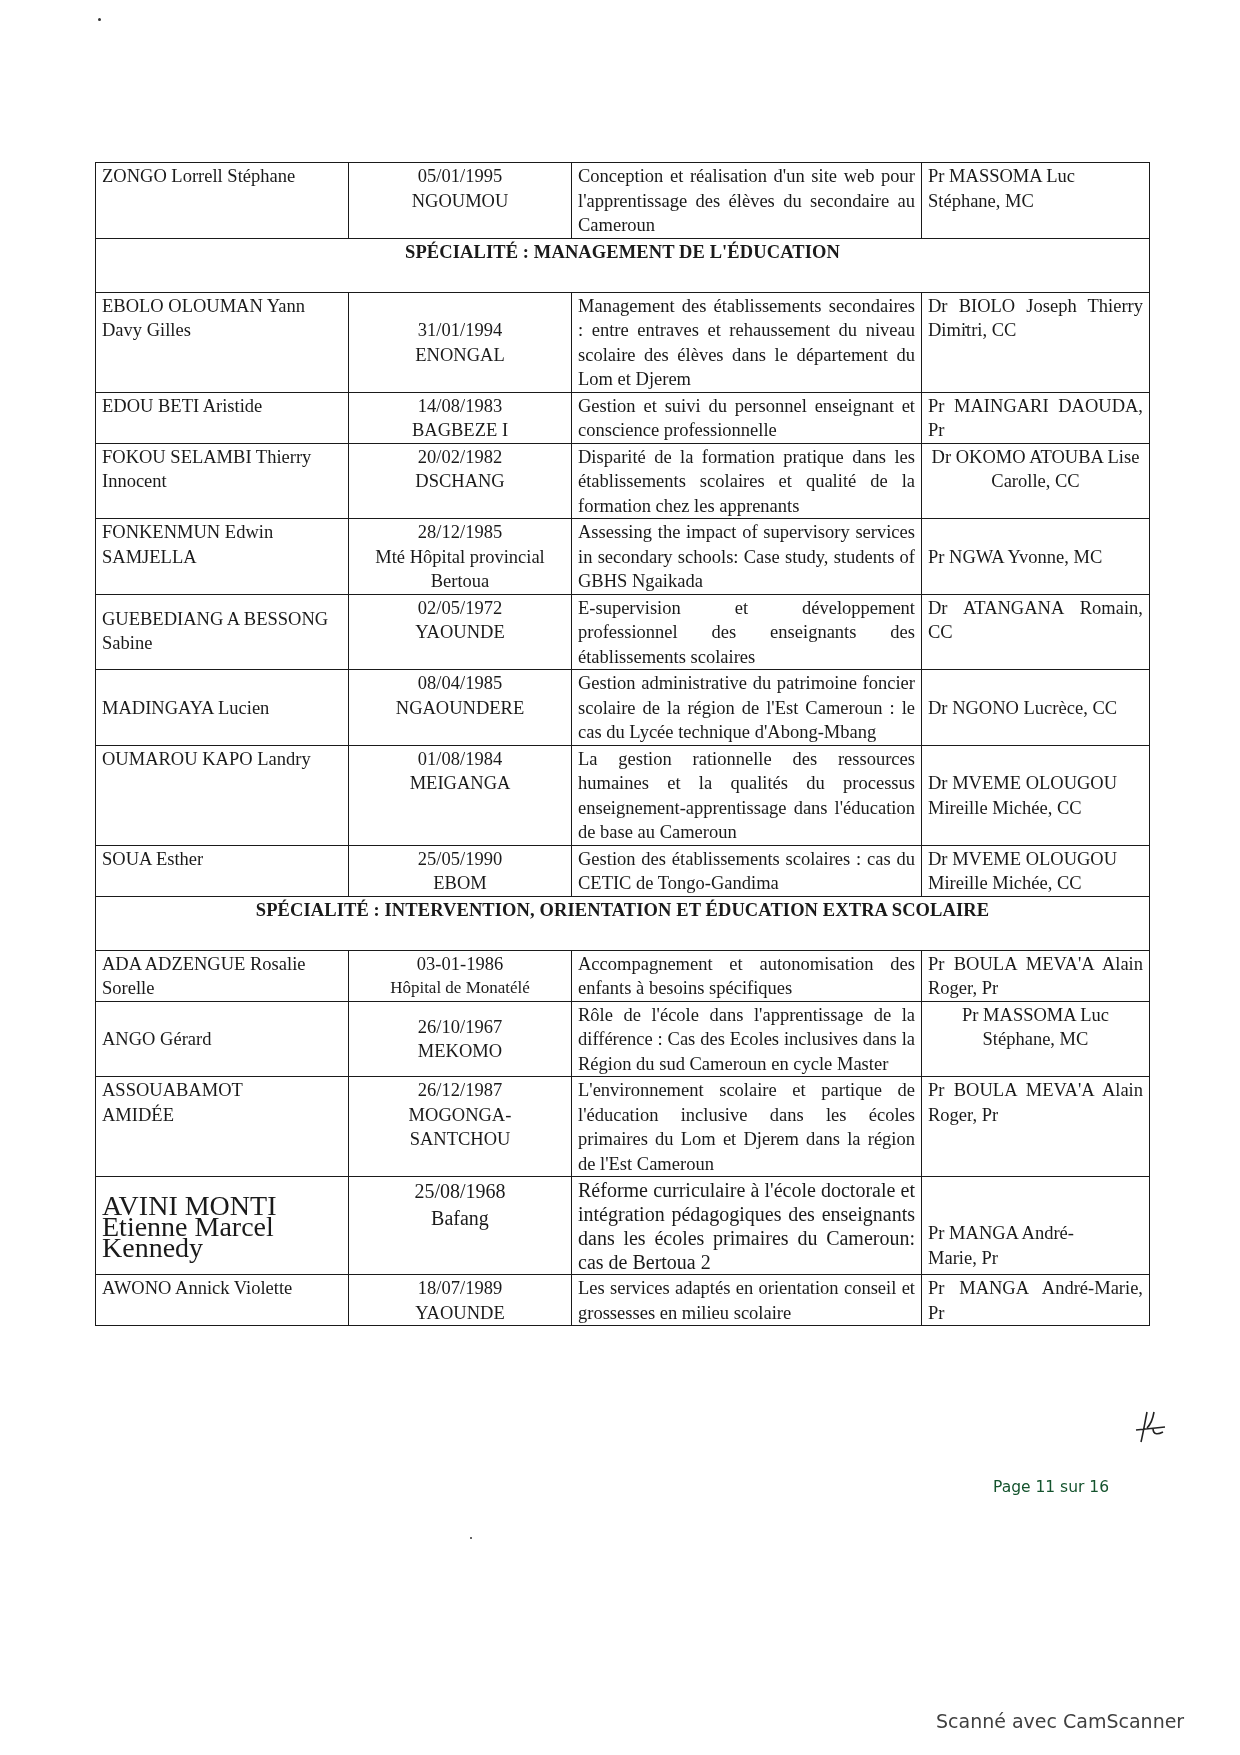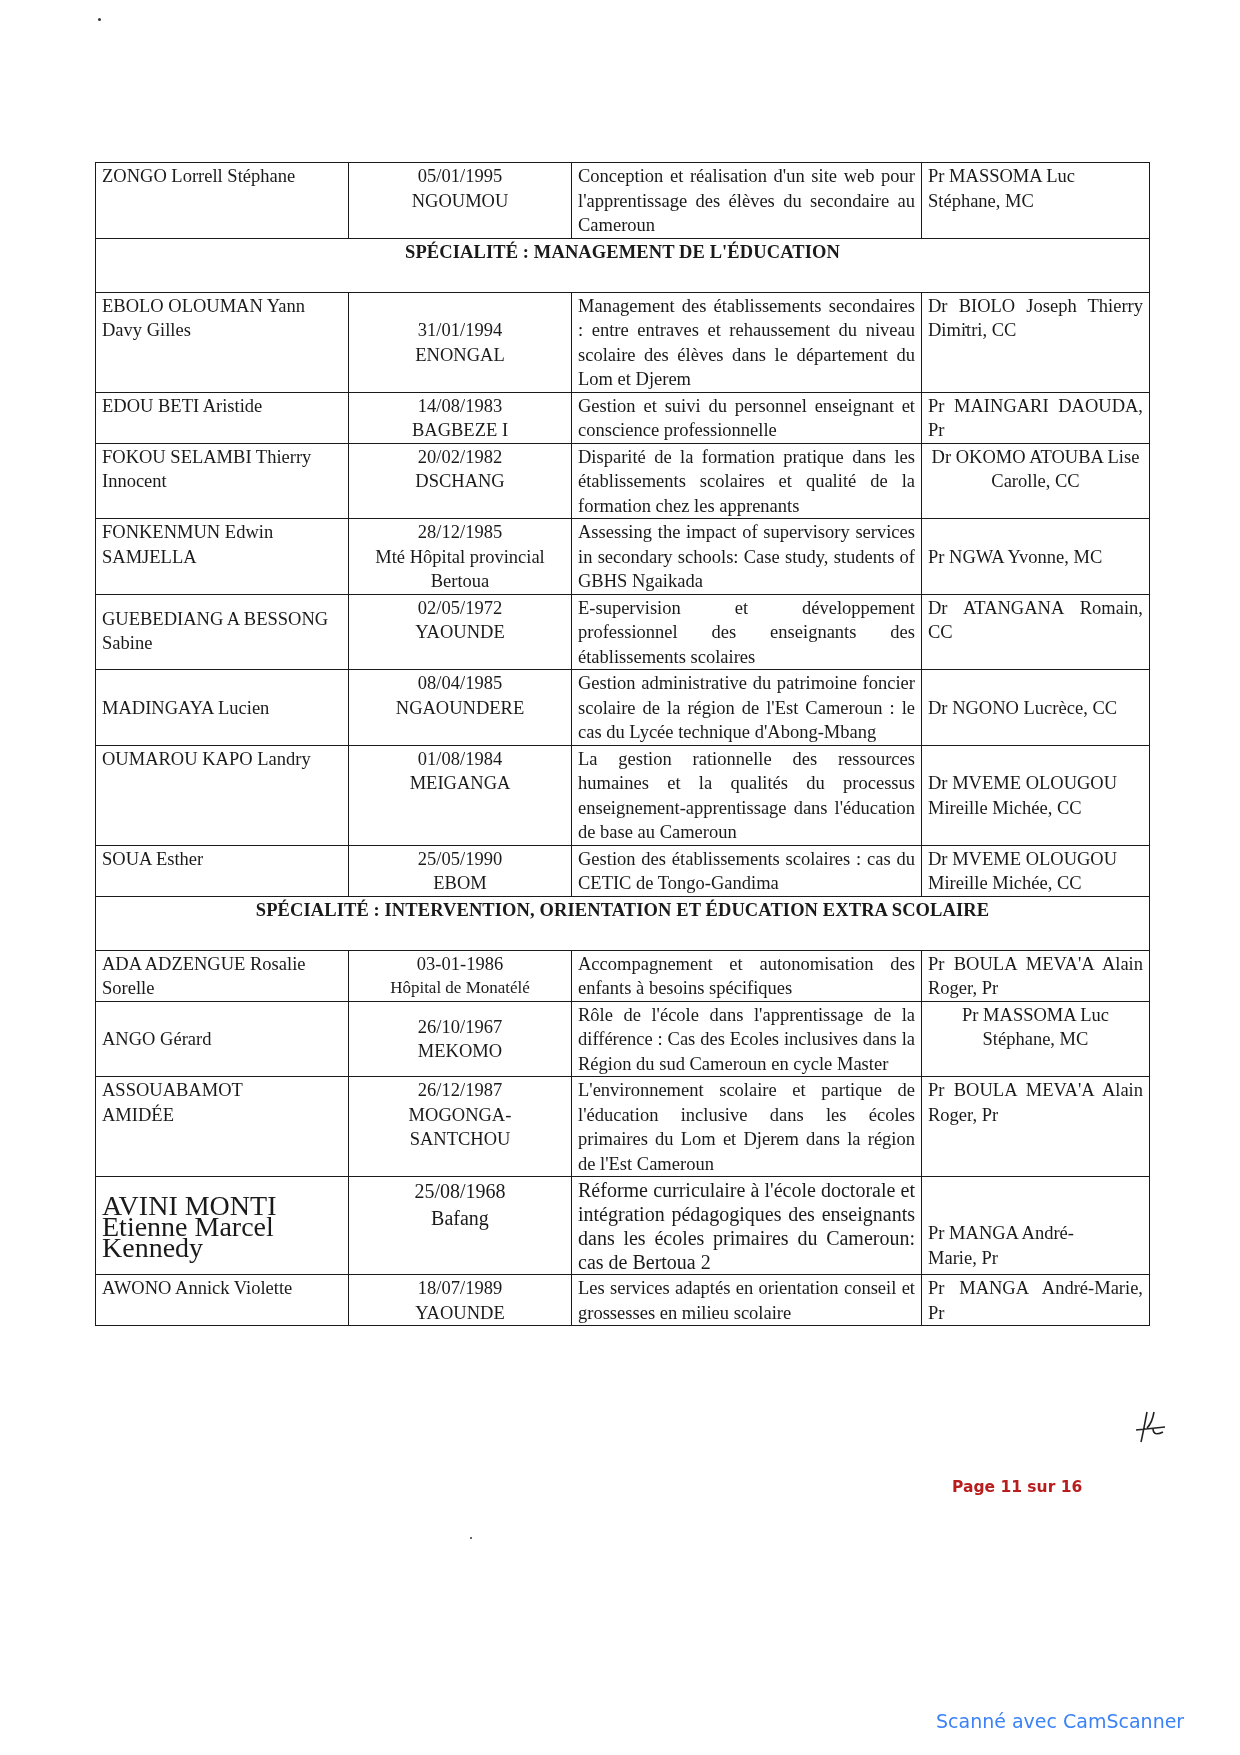--- a/index.html
+++ b/index.html
@@ -13,24 +13,24 @@
   col.c1 { width: 253px; } col.c2 { width: 223px; } col.c3 { width: 350px; } col.c4 { width: 228px; }
   td.name { text-align: left; }
   td.birth { text-align: center; }
   td.subject { text-align: justify; text-align-last: left; }
   td.supervisor { text-align: left; }
   td.supervisor.centered { text-align: center; }
   td.section { text-align: center; font-weight: bold; font-size: 20.5px; letter-spacing: 0.1px;
                height: 52px; vertical-align: bottom; padding-bottom: 0; }
   .vmid { vertical-align: middle !important; }
   .line { display: block; }
-  .page-num { position: absolute; left: 952px; top: 1478px; font-family: "DejaVu Sans", sans-serif;
-              font-weight: bold; font-size: 15.5px; color: #b91c1c; }
+  .page-num { position: absolute; left: 993px; top: 1478px; font-family: "DejaVu Sans", sans-serif;
+              font-weight: normal; font-size: 15.5px; color: #14532d; }
   .scanner { position: absolute; left: 936px; top: 1710px; font-family: "DejaVu Sans", sans-serif;
-             font-size: 19px; color: #3b82f6; }
+             font-size: 19px; color: #404040; }
   .signature { position: absolute; left: 1133px; top: 1408px; width: 34px; height: 36px; }
 </style>
 </head>
 <body>
 
 <span class="dot" style="left:98px;top:18px;"></span>
 <span class="dot" style="left:965px;top:326px;width:2px;height:2px;"></span>
 <span class="dot" style="left:470px;top:1537px;width:2px;height:2px;"></span>
 
 <table class="main">

